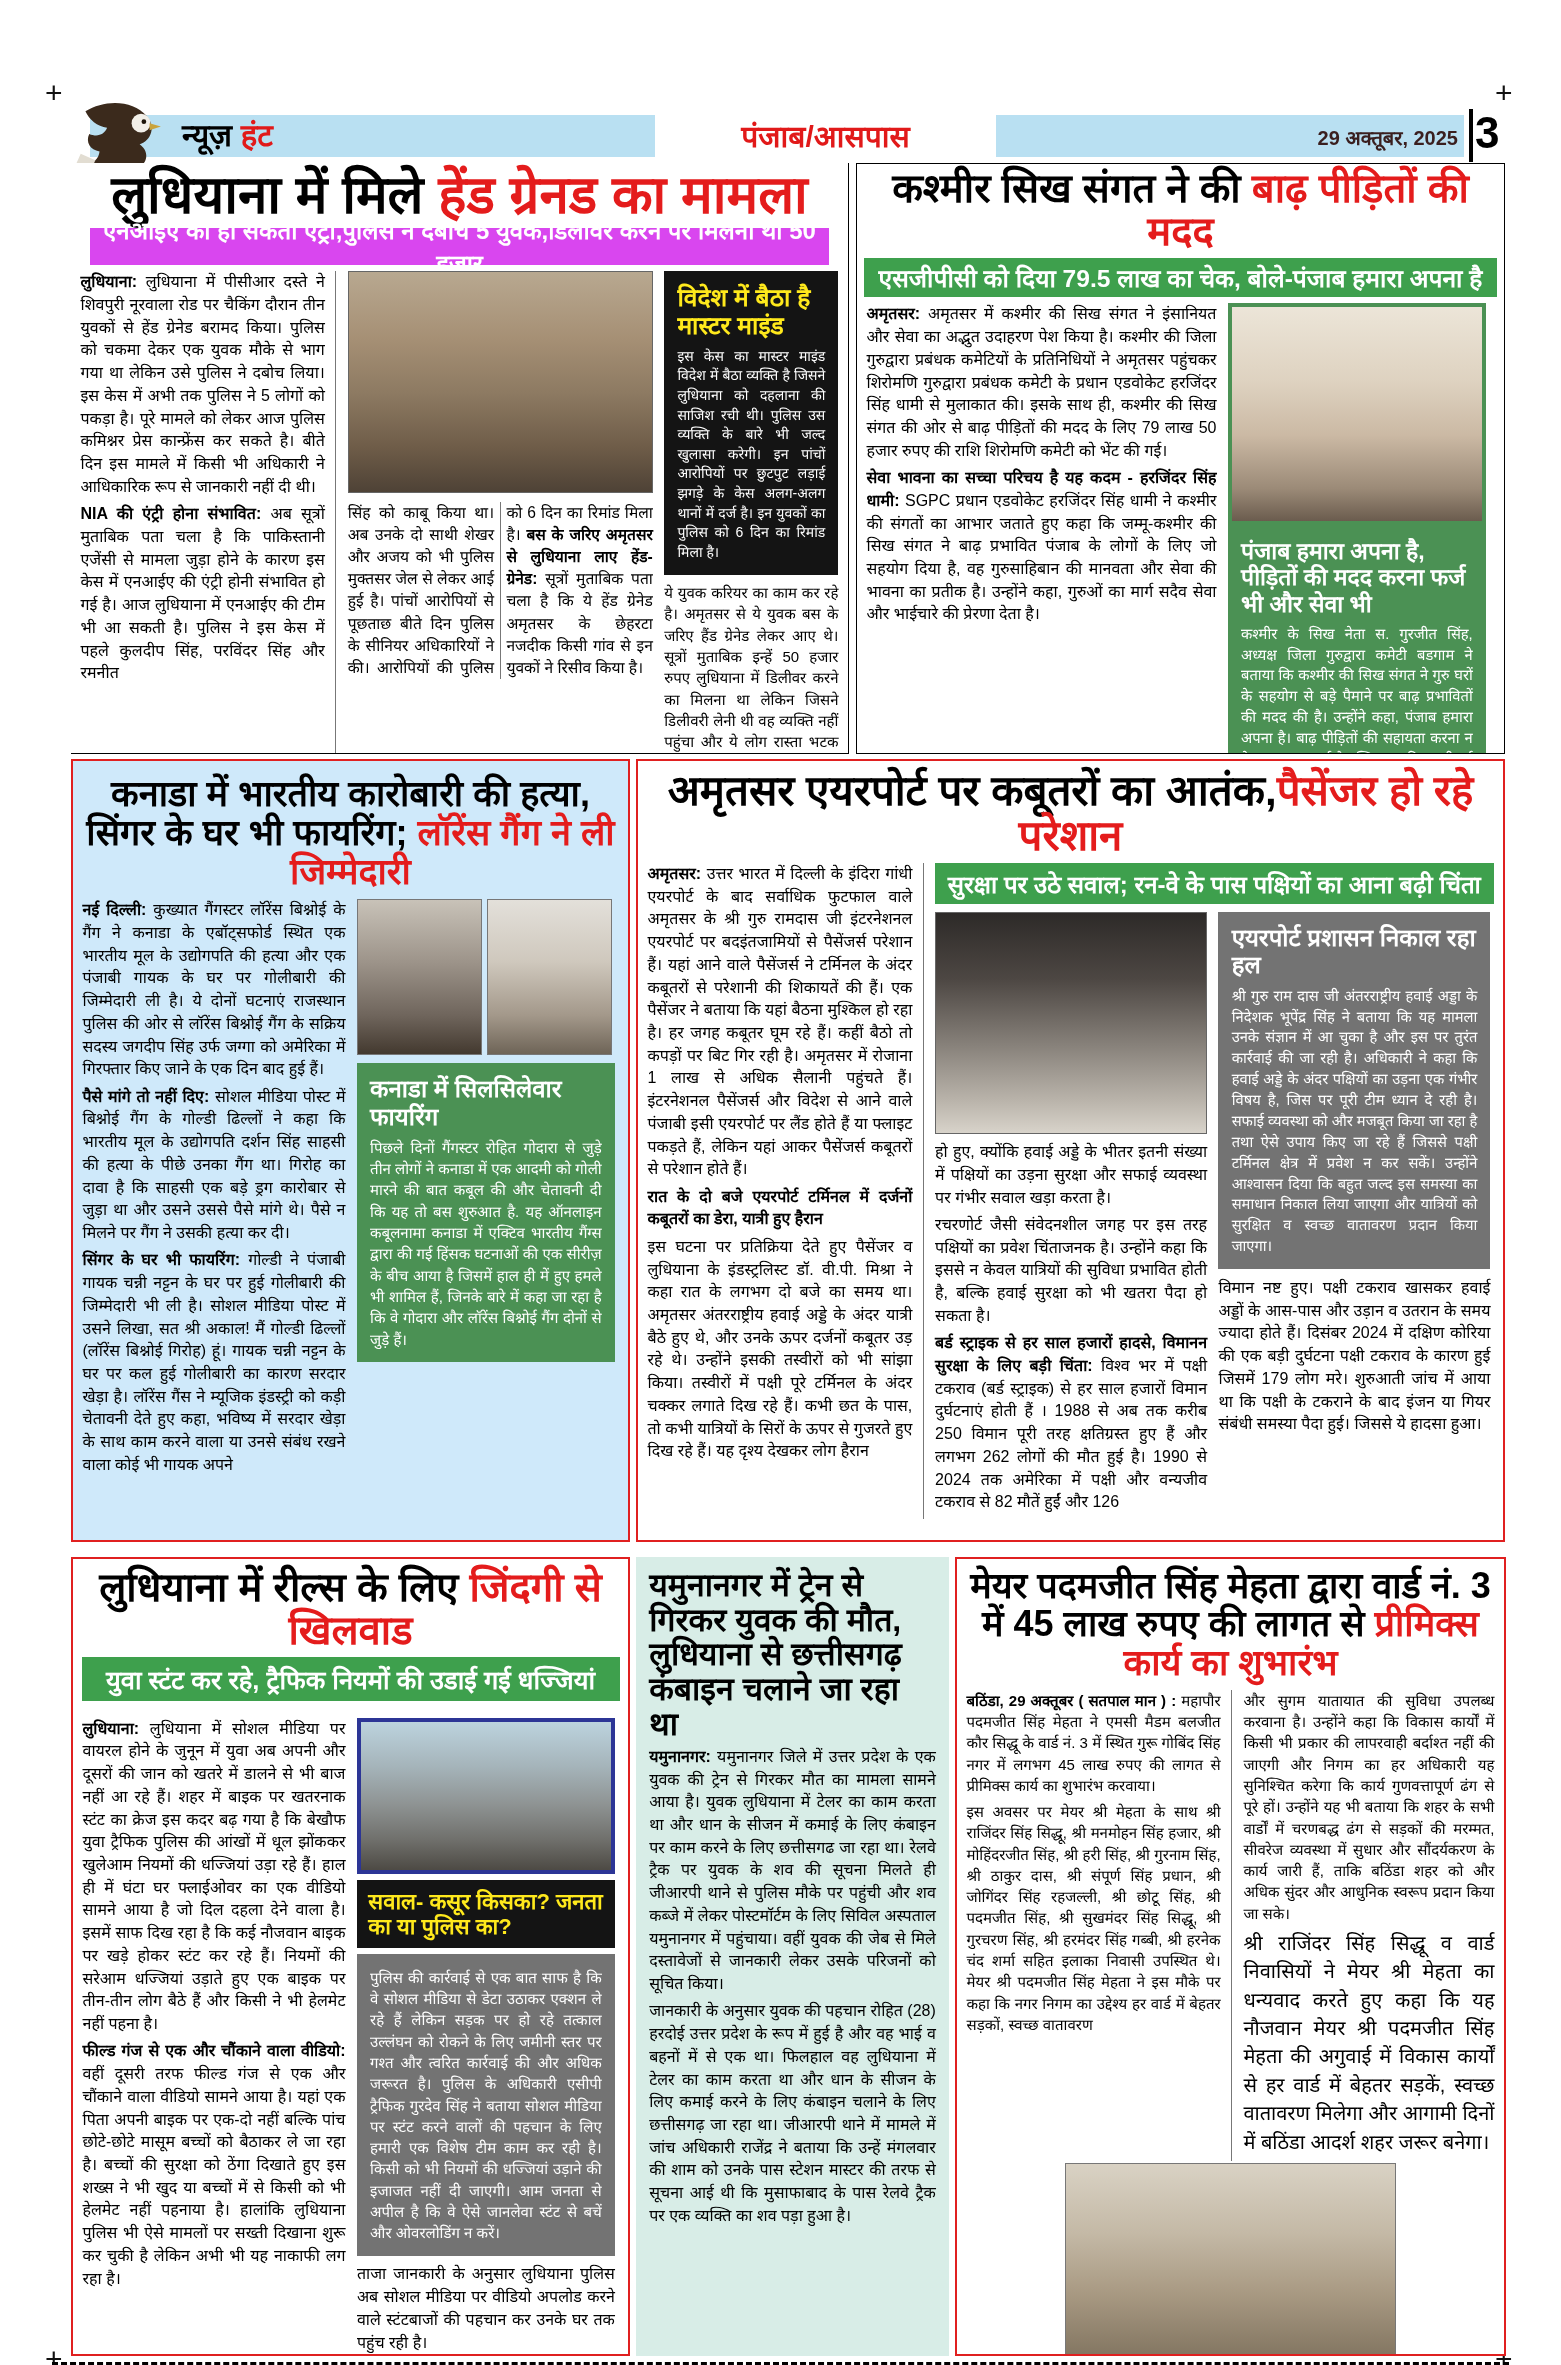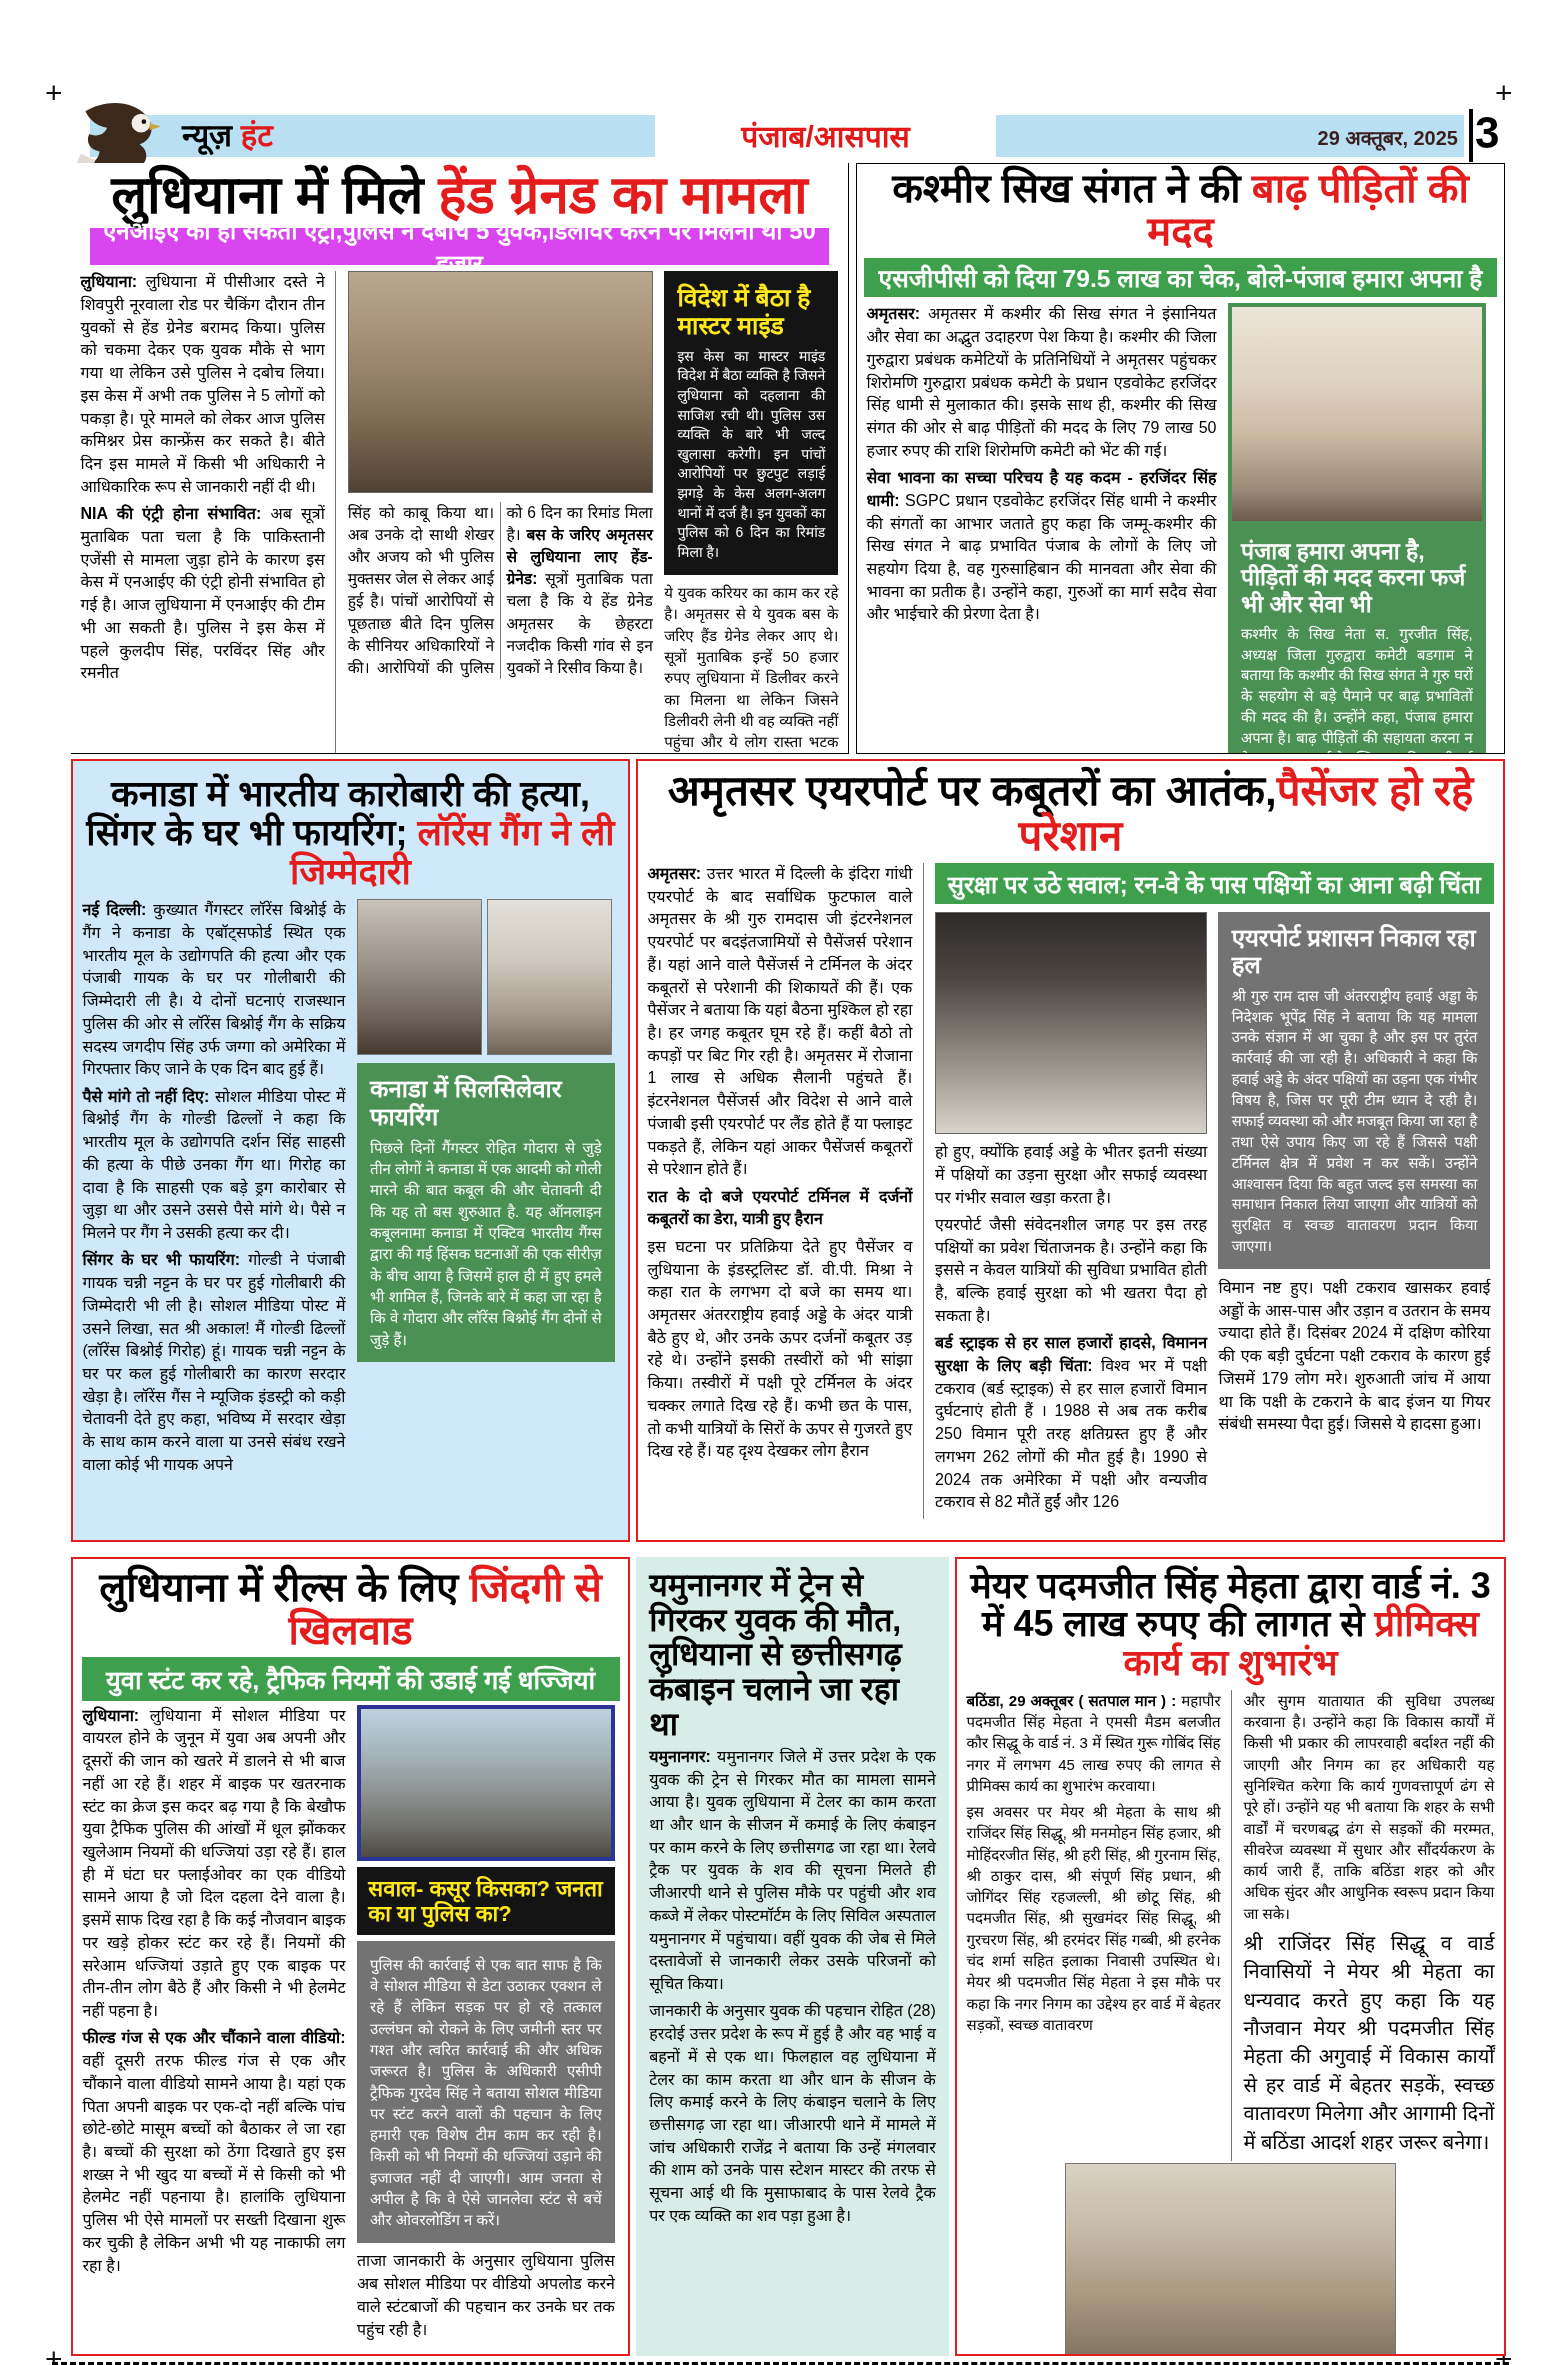--- a/index.html
+++ b/index.html
@@ -164,21 +164,21 @@
       </div>
       <div class="col" style="width:563px;">
         <div class="subbar bar-green" style="height:41px;font-size:24px;">
           <span>सुरक्षा पर उठे सवाल; रन-वे के पास पक्षियों का आना बढ़ी चिंता</span>
         </div>
         <div style="display:flex;gap:11.4px;margin-top:7.6px;">
           <div class="col" style="width:272px;">
             <div class="photo" style="height:222px;border:0.5px solid #666;
                  background:linear-gradient(180deg,#2d2a28 0%,#4d4743 30%,#87817a 60%,#b9b3aa 85%,#d8d3ca 100%);"></div>
             <p class="bp" style="margin-top:7.6px;">हो हुए, क्योंकि हवाई अड्डे के भीतर इतनी संख्या में पक्षियों का उड़ना सुरक्षा और सफाई व्यवस्था पर गंभीर सवाल खड़ा करता है।</p>
-            <p class="bp">एयरपोर्ट जैसी संवेदनशील जगह पर इस तरह पक्षियों का प्रवेश चिंताजनक है। उन्होंने कहा कि इससे न केवल यात्रियों की सुविधा प्रभावित होती है, बल्कि हवाई सुरक्षा को भी खतरा पैदा हो सकता है।</p>
+            <p class="bp">रचरणोर्ट जैसी संवेदनशील जगह पर इस तरह पक्षियों का प्रवेश चिंताजनक है। उन्होंने कहा कि इससे न केवल यात्रियों की सुविधा प्रभावित होती है, बल्कि हवाई सुरक्षा को भी खतरा पैदा हो सकता है।</p>
             <p class="bp"><b class="lead">बर्ड स्ट्राइक से हर साल हजारों हादसे, विमानन सुरक्षा के लिए बड़ी चिंता:</b> <span>विश्व भर में पक्षी टकराव (बर्ड स्ट्राइक) से हर साल हजारों विमान दुर्घटनाएं होती हैं । 1988 से अब तक करीब 250 विमान पूरी तरह क्षतिग्रस्त हुए हैं और लगभग 262 लोगों की मौत हुई है। 1990 से 2024 तक अमेरिका में पक्षी और वन्यजीव टकराव से 82 मौतें हुईं और 126</span></p>
           </div>
           <div class="col" style="width:272px;">
             <div class="box box-blue">
               <h3>एयरपोर्ट प्रशासन निकाल रहा हल</h3>
               <p style="font-size:14.7px;">श्री गुरु राम दास जी अंतरराष्ट्रीय हवाई अड्डा के निदेशक भूपेंद्र सिंह ने बताया कि यह मामला उनके संज्ञान में आ चुका है और इस पर तुरंत कार्रवाई की जा रही है। अधिकारी ने कहा कि हवाई अड्डे के अंदर पक्षियों का उड़ना एक गंभीर विषय है, जिस पर पूरी टीम ध्यान दे रही है। सफाई व्यवस्था को और मजबूत किया जा रहा है तथा ऐसे उपाय किए जा रहे हैं जिससे पक्षी टर्मिनल क्षेत्र में प्रवेश न कर सकें। उन्होंने आश्वासन दिया कि बहुत जल्द इस समस्या का समाधान निकाल लिया जाएगा और यात्रियों को सुरक्षित व स्वच्छ वातावरण प्रदान किया जाएगा।</p>
             </div>
             <p class="bp" style="margin-top:7.6px;">विमान नष्ट हुए। पक्षी टकराव खासकर हवाई अड्डों के आस-पास और उड़ान व उतरान के समय ज्यादा होते हैं। दिसंबर 2024 में दक्षिण कोरिया की एक बड़ी दुर्घटना पक्षी टकराव के कारण हुई जिसमें 179 लोग मरे। शुरुआती जांच में आया था कि पक्षी के टकराने के बाद इंजन या गियर संबंधी समस्या पैदा हुई। जिससे ये हादसा हुआ।</p>
           </div>
         </div>
@@ -186,21 +186,21 @@
     </div>
   </section>
 
   <section class="art" style="left:71px;top:1557px;width:559px;height:799px;border:2.4px solid #e02020;">
     <h1 class="hl" style="font-size:40px;margin-top:6.6px;">
       <span>लुधियाना में रील्स के लिए </span><span class="red">जिंदगी से खिलवाड</span>
     </h1>
     <div class="subbar bar-green" style="margin:2.8px 8.5px;height:44px;font-size:25.5px;">
       <span>युवा स्टंट कर रहे,  ट्रैफिक नियमों की उडाई गई धज्जियां</span>
     </div>
-    <div class="bodywrap" style="margin-top:4px;">
+    <div class="bodywrap" style="margin-top:17px;">
       <div class="col" style="width:263px;">
         <p class="bp"><b class="lead">लुधियाना:</b> <span>लुधियाना में सोशल मीडिया पर वायरल होने के जुनून में युवा अब अपनी और दूसरों की जान को खतरे में डालने से भी बाज नहीं आ रहे हैं। शहर में बाइक पर खतरनाक स्टंट का क्रेज इस कदर बढ़ गया है कि बेखौफ युवा ट्रैफिक पुलिस की आंखों में धूल झोंककर खुलेआम नियमों की धज्जियां उड़ा रहे हैं। हाल ही में घंटा घर फ्लाईओवर का एक वीडियो सामने आया है जो दिल दहला देने वाला है। इसमें साफ दिख रहा है कि कई नौजवान बाइक पर खड़े होकर स्टंट कर रहे हैं। नियमों की सरेआम धज्जियां उड़ाते हुए एक बाइक पर तीन-तीन लोग बैठे हैं और किसी ने भी हेलमेट नहीं पहना है।</span></p>
         <p class="bp"><b class="lead">फील्ड गंज से एक और चौंकाने वाला वीडियो:</b> <span>वहीं दूसरी तरफ फील्ड गंज से एक और चौंकाने वाला वीडियो सामने आया है। यहां एक पिता अपनी बाइक पर एक-दो नहीं बल्कि पांच छोटे-छोटे मासूम बच्चों को बैठाकर ले जा रहा है। बच्चों की सुरक्षा को ठेंगा दिखाते हुए इस शख्स ने भी खुद या बच्चों में से किसी को भी हेलमेट नहीं पहनाया है। हालांकि लुधियाना पुलिस भी ऐसे मामलों पर सख्ती दिखाना शुरू कर चुकी है लेकिन अभी भी यह नाकाफी लग रहा है।</span></p>
       </div>
       <div class="col" style="width:258px;">
         <div class="photo" style="height:156px;border:4.3px solid #2c3596;
              background:linear-gradient(180deg,#bcd3de 0%,#a5b4ba 30%,#8f9494 55%,#6f6f6b 80%,#4d4a44 100%);"></div>
         <div class="box box-black" style="margin-top:6.6px;padding:8.5px 11.4px;">
           <h3 style="font-size:22px;margin:0;">सवाल- कसूर किसका? जनता का या पुलिस का?</h3>
         </div>

